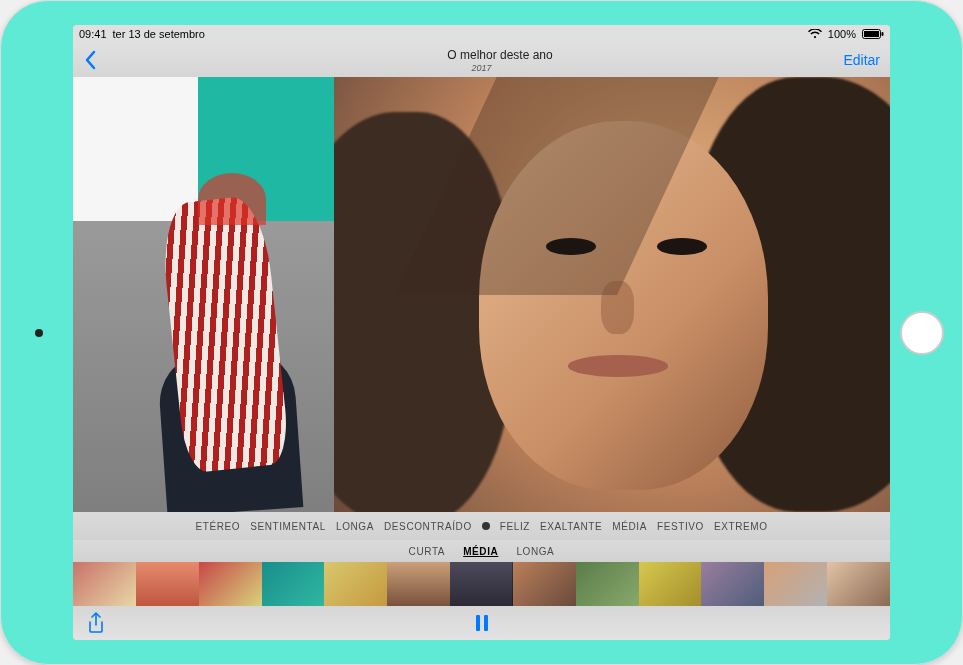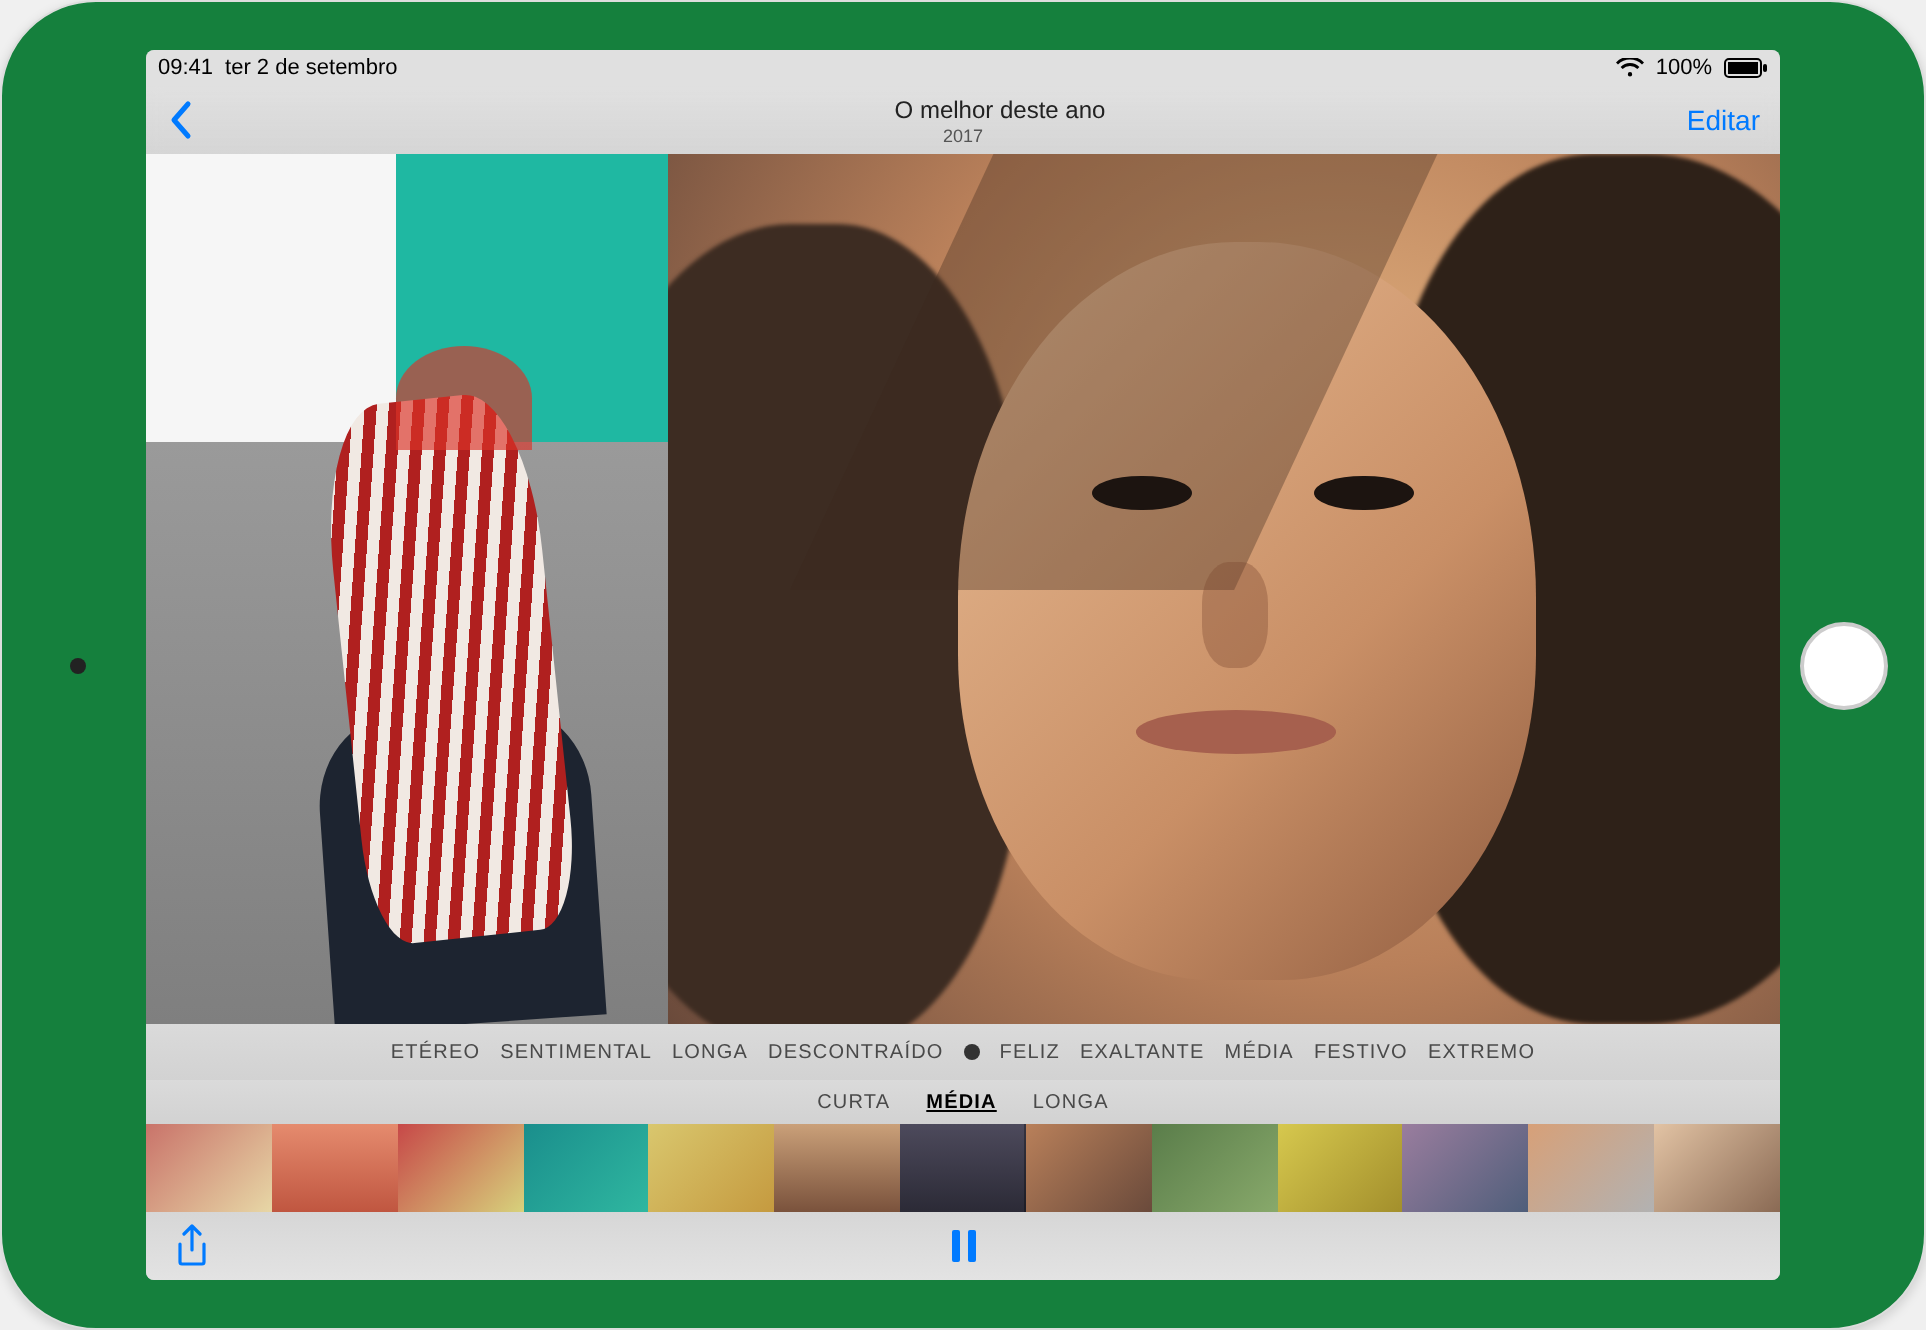--- a/index.html
+++ b/index.html
@@ -8,21 +8,21 @@
     background: #f0f0f0;
     display: flex;
     align-items: center;
     justify-content: center;
     height: 665px;
     width: 963px;
   }
   .device {
     width: 963px;
     height: 665px;
-    background: #15803d;
+    background: #5eead4;
     border-radius: 48px;
     position: relative;
     border: 1px solid #ddd;
     box-shadow: 0 2px 6px rgba(0,0,0,0.15);
   }
   .camera {
     position: absolute;
     left: 34px;
     top: 50%;
     transform: translateY(-50%);
@@ -82,21 +82,21 @@
     position: relative;
   }
   .nav-back svg { width: 14px; height: 20px; }
   .nav-title-wrap {
     position: absolute;
     left: 0; right: 0;
     text-align: center;
     pointer-events: none;
   }
   .nav-title { font-size: 12px; font-weight: 500; color: #222; margin-left: 37px; }
-  .nav-subtitle { font-size: 9px; color: #555; margin-top: 1px; }
+  .nav-subtitle { font-size: 9px; color: #555; margin-top: 1px; font-style: italic; }
   .nav-edit { font-size: 14px; color: #007aff; }
   
   .photo-area {
     flex: 1;
     display: flex;
     overflow: hidden;
   }
   .photo-panel { position: relative; overflow: hidden; }
   .panel-left { flex: 0 0 32%; }
   .panel-right { flex: 1; }
@@ -192,21 +192,21 @@
 
 <div class="device">
   <div class="camera"></div>
   <div class="home-button"></div>
 
   <div class="screen">
 
     <div class="status-bar">
       <div class="status-left">
         <span>09:41</span>
-        <span>ter 2 de setembro</span>
+        <span>ter 13 de setembro</span>
       </div>
       <div class="status-right">
         <span>
           <svg width="14" height="10" viewBox="0 0 14 10">
               <path d="M7 9.2a1.1 1.1 0 100-2.2 1.1 1.1 0 000 2.2zM3.3 5.5a5.2 5.2 0 017.4 0l1-1a6.6 6.6 0 00-9.4 0l1 1zM1 3.2a8.5 8.5 0 0112 0l1-1a9.9 9.9 0 00-14 0l1 1z" fill="#000"></path>
             </svg>
         </span>
         <span>100%</span>
         <span>
           <svg width="22" height="10" viewBox="0 0 22 10">

